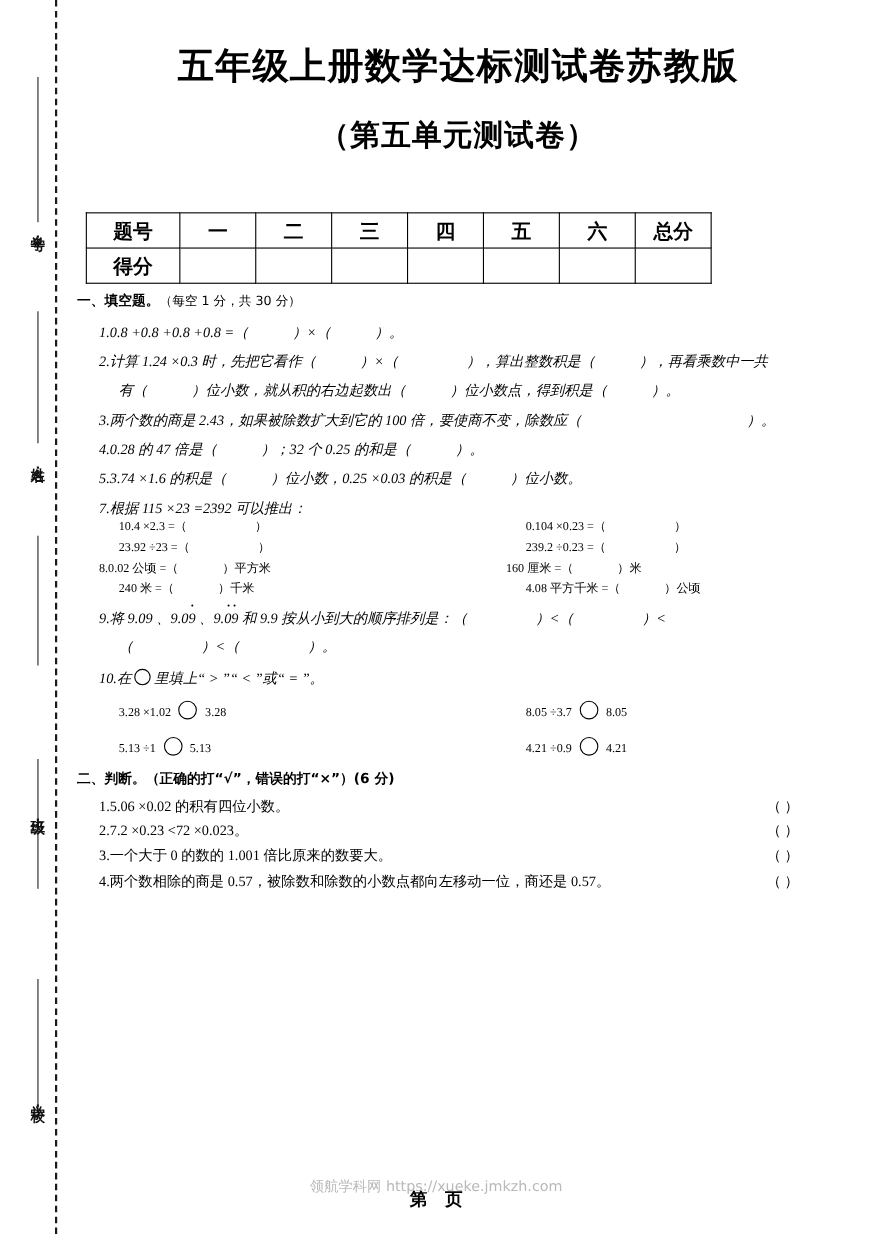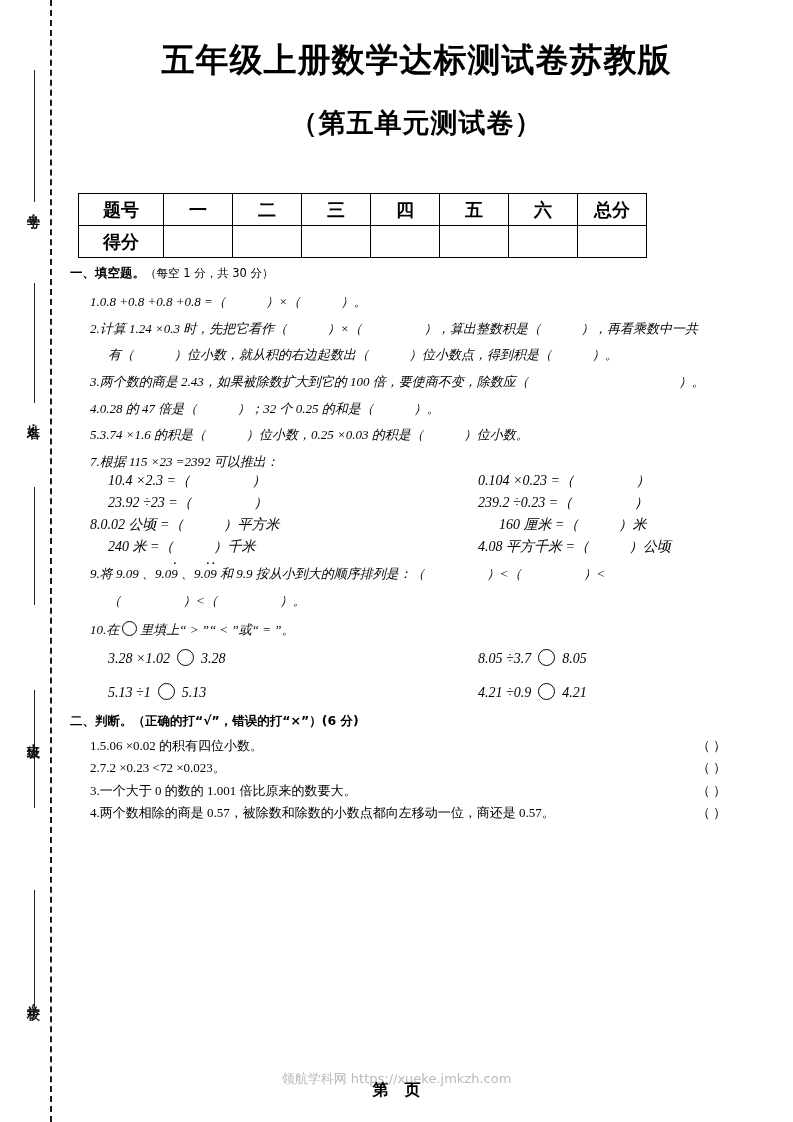--- a/index.html
+++ b/index.html
@@ -127,26 +127,25 @@
   .q.cont {
     padding-left: 32px;
   }
   .blank-md { display: inline-block; width: 40px; }
   .blank-lg { display: inline-block; width: 62px; }
   .blank-xl { display: inline-block; width: 150px; }
 
   
   .two-col {
     display: flex;
-    font-size: 14px;
+    font-size: 11px;
     line-height: 1.05;
     margin: 0 0 7px 0;
     padding-left: 14px;
     white-space: nowrap;
-    font-style: italic;
   }
   .two-col > .col-a { width: 370px; padding-left: 18px; }
   .two-col > .col-b { flex: 1; }
 
   
   .jrow {
     display: flex;
     font-size: 13px;
     line-height: 1.05;
     margin: 0 0 9px 0;
@@ -319,21 +318,21 @@
     </div>
     <div class="two-col">
       <div class="col-a">
         <span>23.92 ÷23 =（</span><span class="blank-lg"></span><span>）</span>
       </div>
       <div class="col-b">
         <span>239.2 ÷0.23 =（</span><span class="blank-lg"></span><span>）</span>
       </div>
     </div>
 
-    <div class="two-col" style="padding-left:14px;gap:39px;">
+    <div class="two-col" style="padding-left:14px;">
       <div class="col-a" style="padding-left:0;">
         <span>8.</span><span>0.02 公顷 =（</span><span class="blank-md"></span><span>）平方米</span>
       </div>
       <div class="col-b">
         <span>160 厘米 =（</span><span class="blank-md"></span><span>）米</span>
       </div>
     </div>
     <div class="two-col">
       <div class="col-a">
         <span>240 米 =（</span><span class="blank-md"></span><span>）千米</span>

